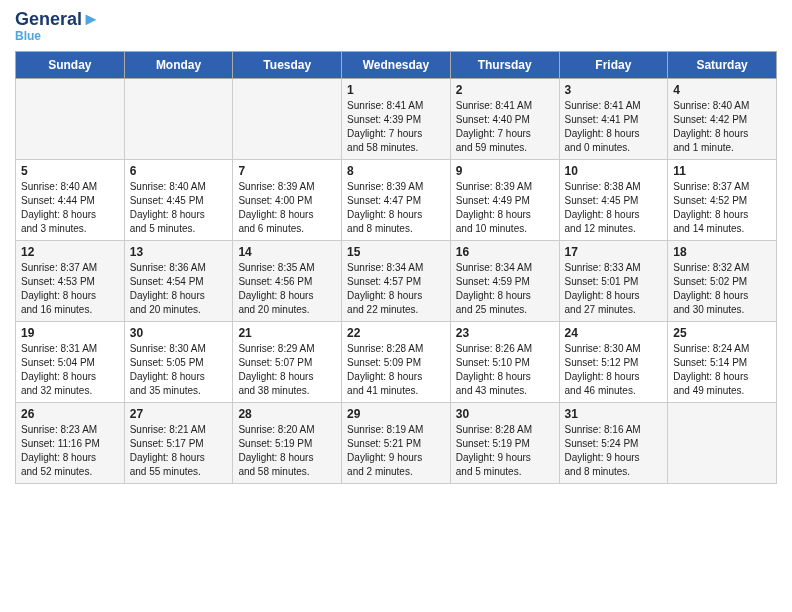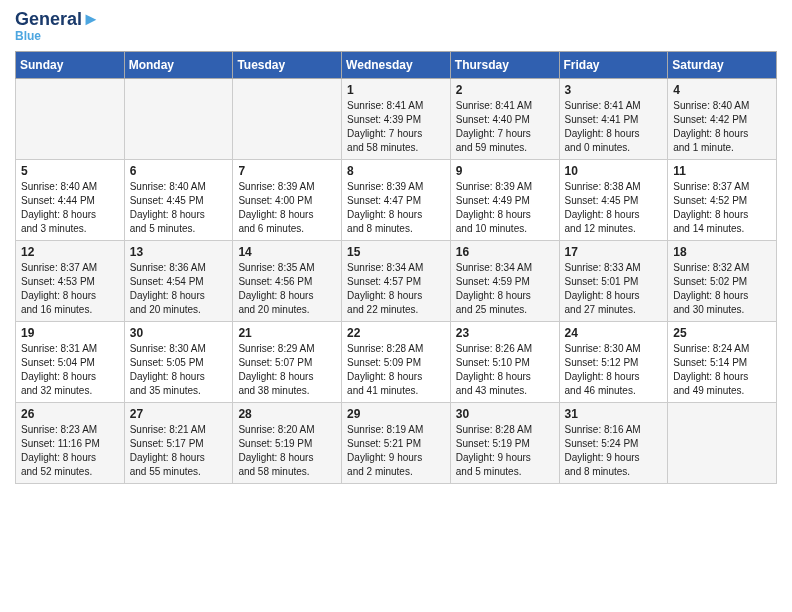--- a/index.html
+++ b/index.html
@@ -7,21 +7,21 @@
     .container { width: 792px; padding: 10px 15px; }
     .header { display: flex; align-items: flex-start; justify-content: space-between; margin-bottom: 8px; }
     .logo { display: flex; align-items: flex-end; }
     .logo-text { font-size: 18px; font-weight: bold; color: #1a3a6b; line-height: 1.1; }
     .logo-text span { color: #4da6e0; }
     .title-block { text-align: right; }
     .title-block h1 { font-size: 32px; color: #1a3a6b; font-weight: bold; }
     .title-block h2 { font-size: 16px; color: #333; font-weight: normal; }
     table { width: 100%; border-collapse: collapse; table-layout: fixed; }
     thead tr { background-color: #3060b0; color: #fff; }
-    thead th { padding: 6px 4px; font-size: 12px; font-weight: bold; border: 1px solid #aaa; text-align: left; }
+    thead th { padding: 6px 4px; font-size: 12px; font-weight: bold; border: 1px solid #aaa; text-align: center; }
     tbody tr { background: #fff; }
     tbody tr:nth-child(odd) { background: #f5f5f5; }
     td { padding: 4px 5px; border: 1px solid #ccc; vertical-align: top; font-size: 10px; color: #222; min-height: 70px; height: 80px; }
     .day-num { font-weight: bold; font-size: 12px; display: block; margin-bottom: 2px; }
     .day-text { line-height: 1.4; }
     .empty { background: #fff; }
     tbody tr:nth-child(odd) .empty { background: #f5f5f5; }
   </style>
 </head>
 <body>

